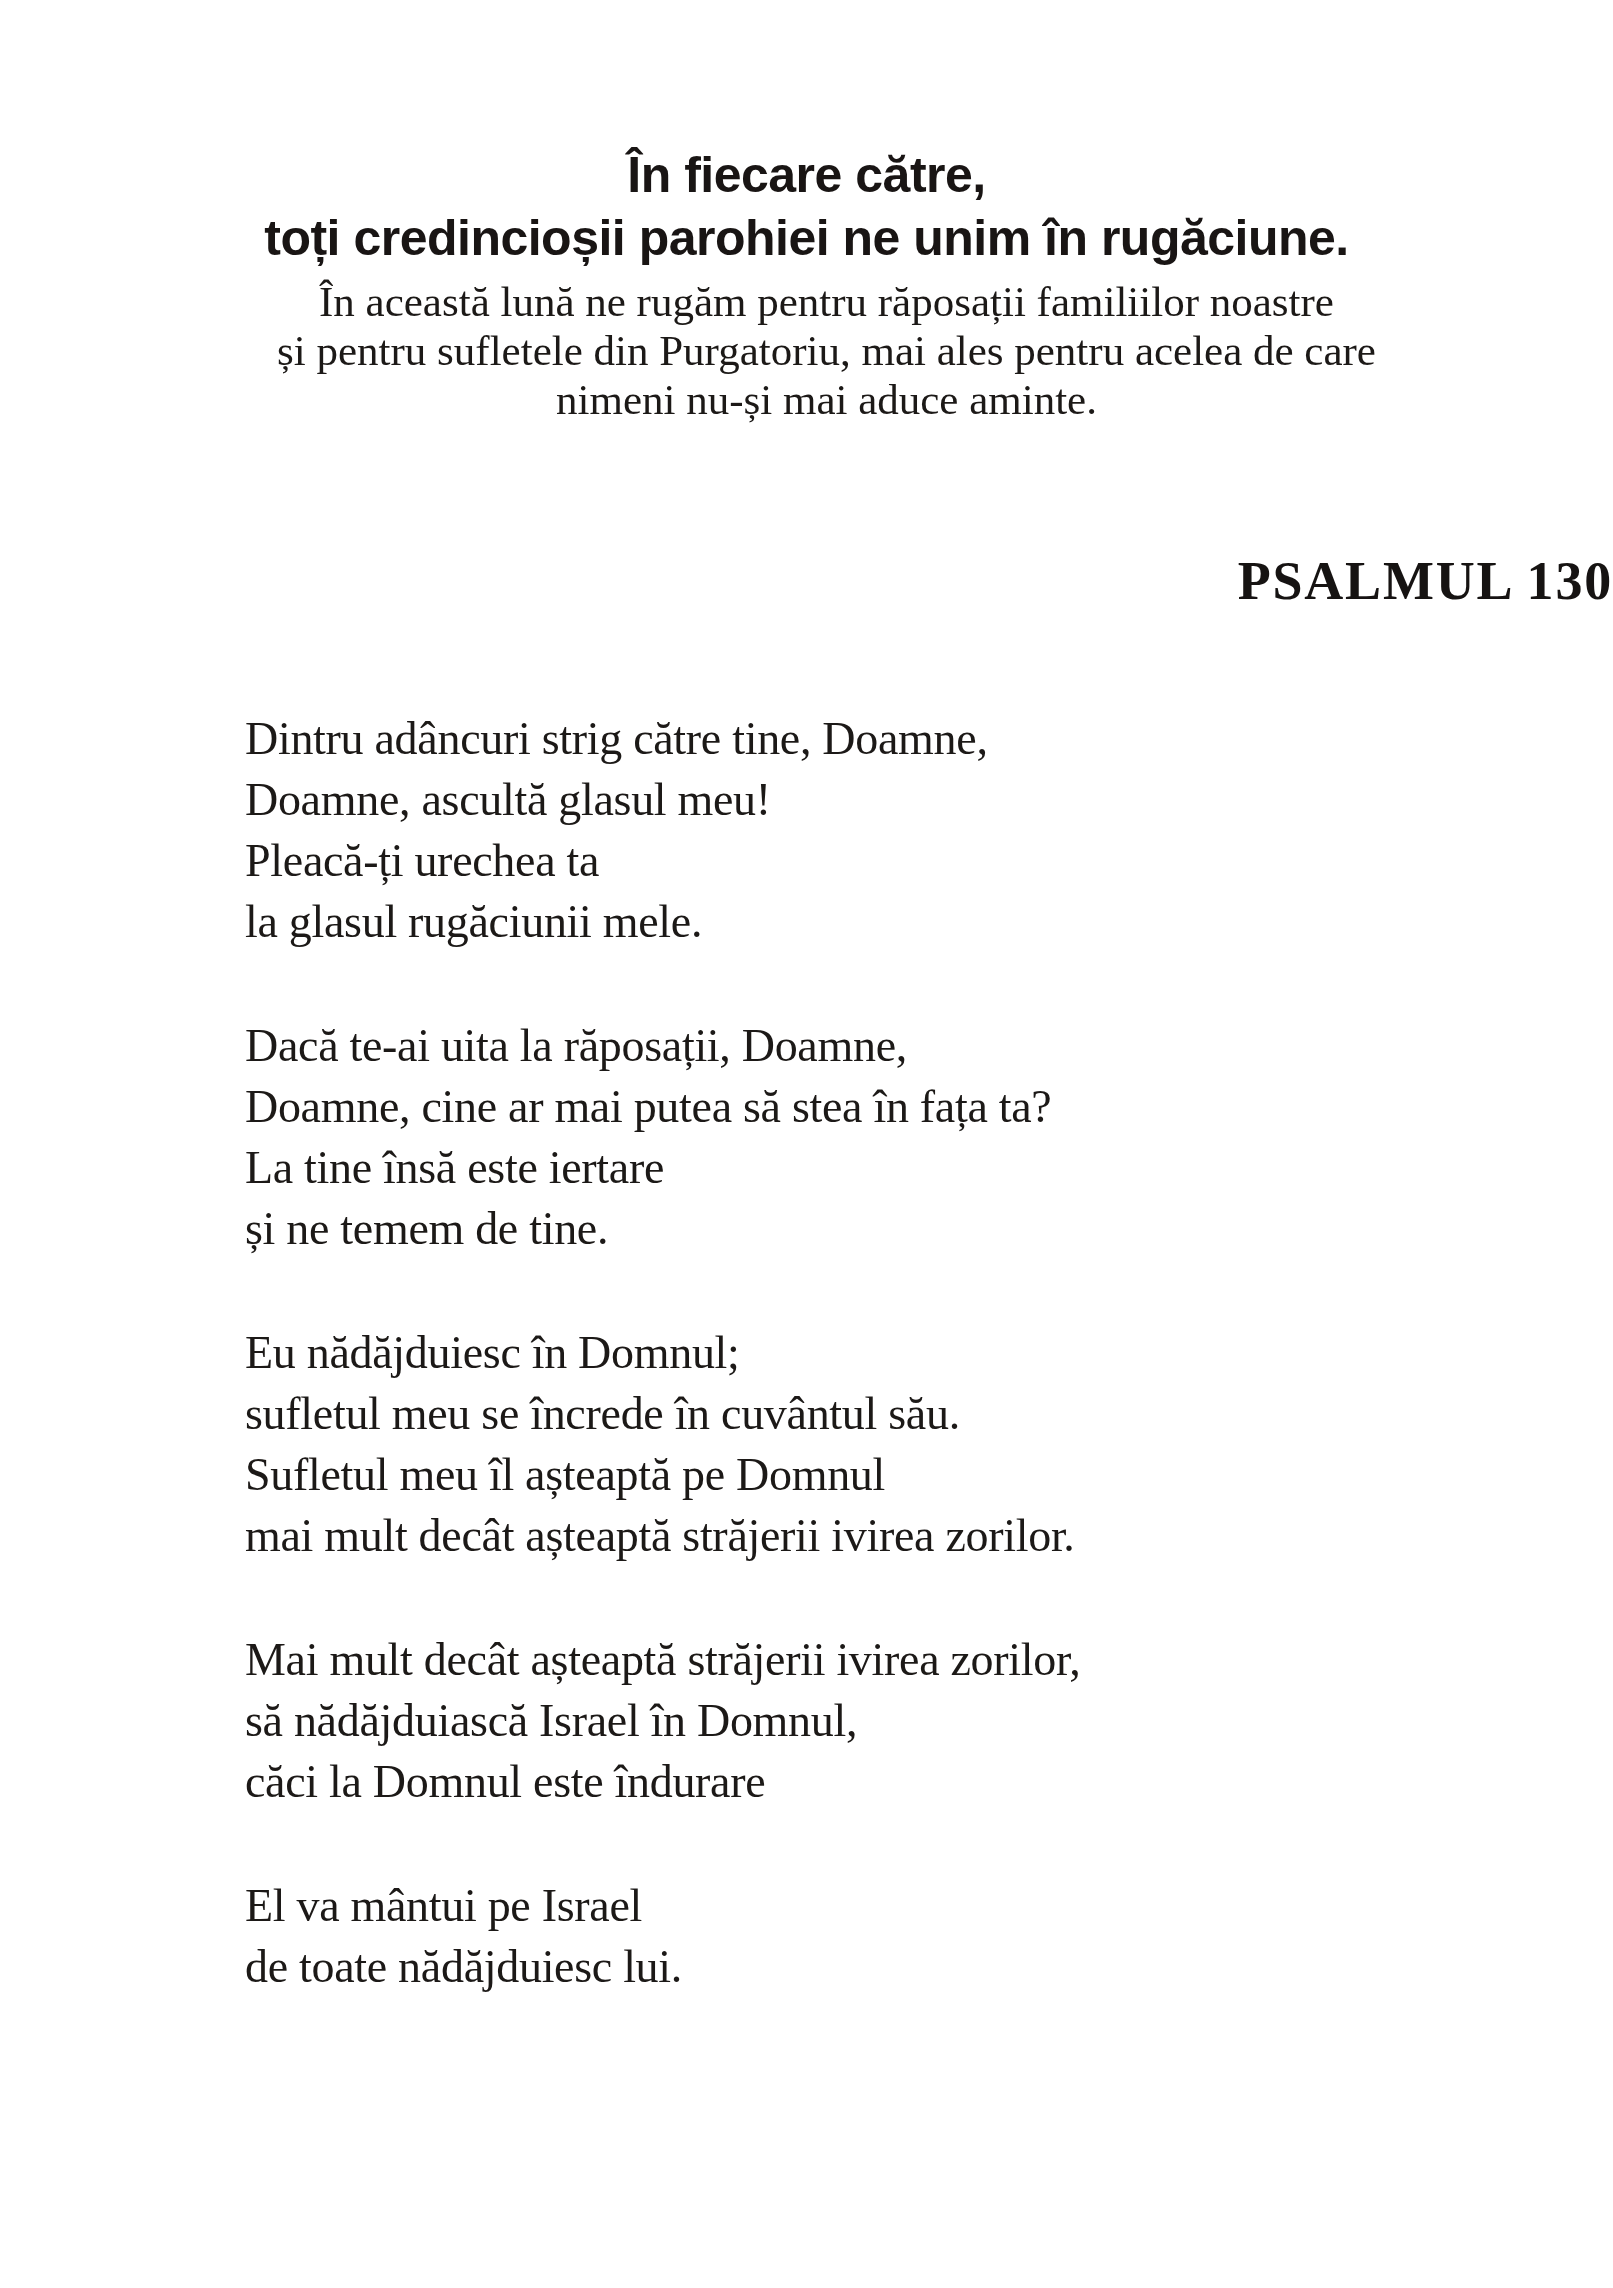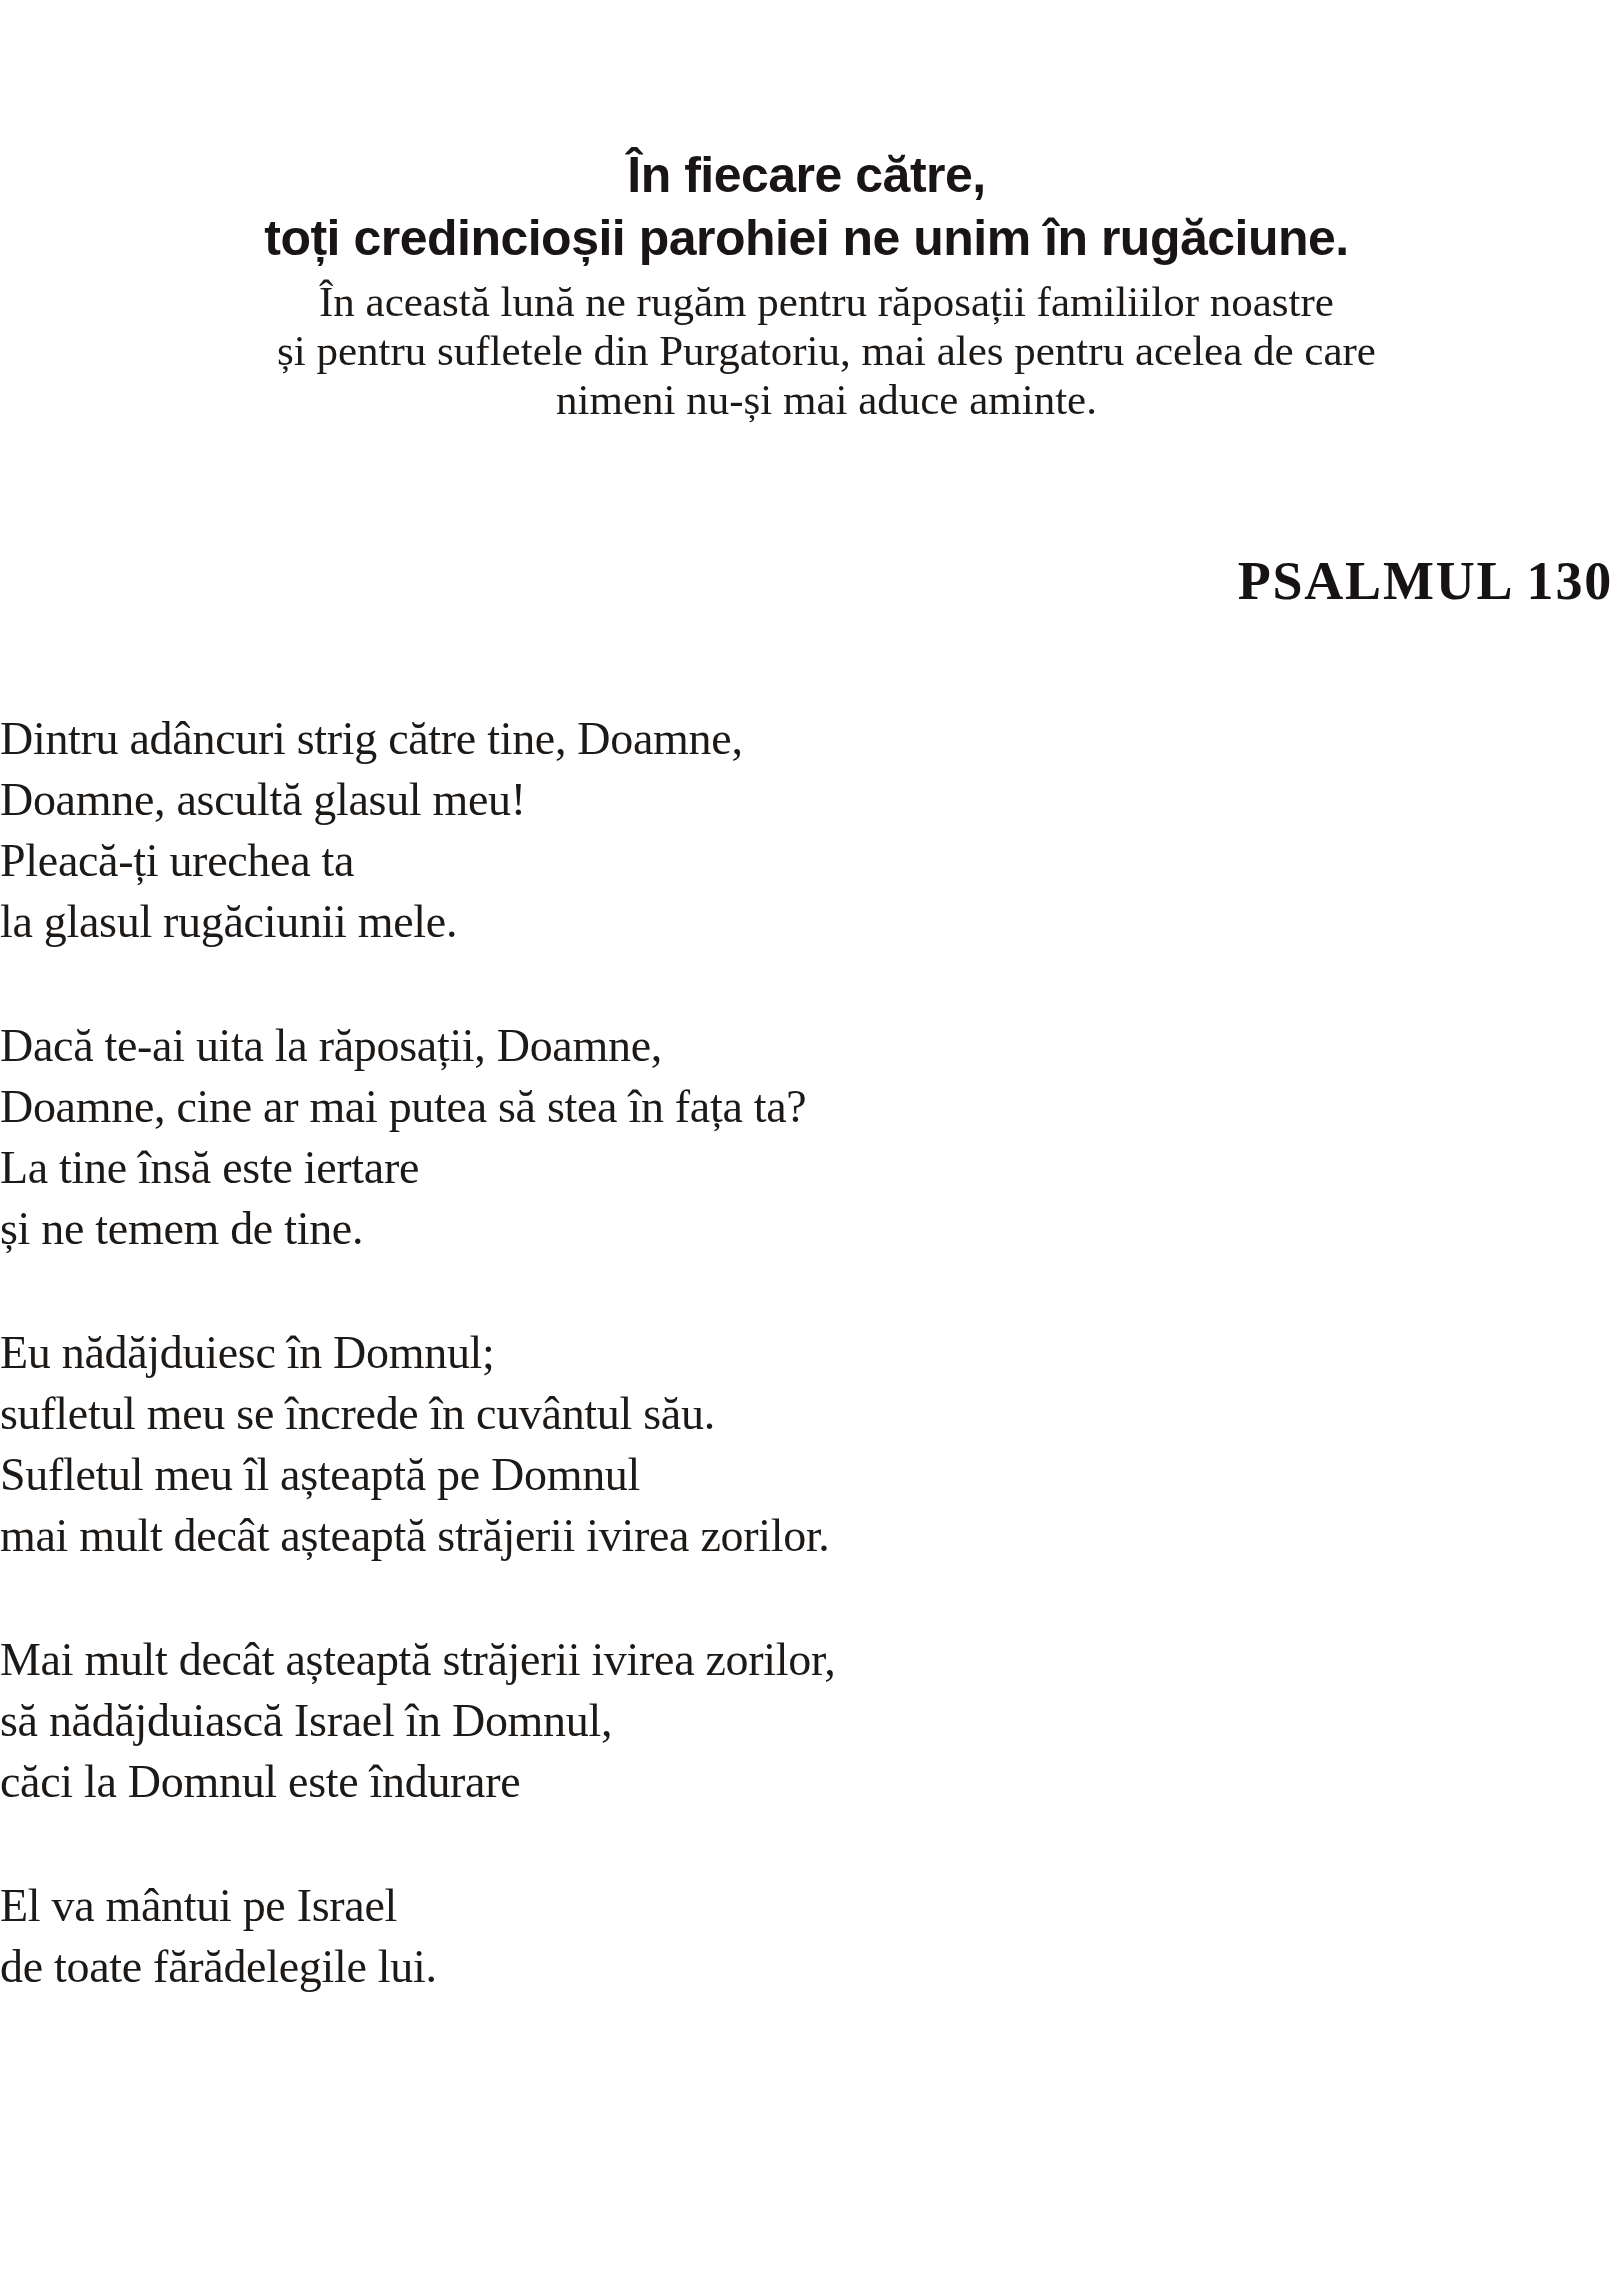--- a/index.html
+++ b/index.html
@@ -39,20 +39,21 @@
     text-align: right;
     font-family: "Liberation Serif", serif;
     font-weight: bold;
     font-size: 54px;
     line-height: 57px;
     letter-spacing: 1.8px;
     color: #161312;
   }
   .psalm-body {
     margin-top: 98px;
+    padding-left: 245px;
     padding-right: 111px;
     font-family: "Liberation Serif", serif;
     font-size: 46px;
     line-height: 61px;
     letter-spacing: -0.3px;
     color: #1c1917;
   }
   .stanza {
     margin: 0 0 63px 0;
     padding: 0;
@@ -107,19 +108,19 @@
     </p>
 
     <p class="stanza">
       <span class="line" style="display:block">Mai mult decât așteaptă străjerii ivirea zorilor,</span>
       <span class="line" style="display:block">să nădăjduiască Israel în Domnul,</span>
       <span class="line" style="display:block">căci la Domnul este îndurare</span>
     </p>
 
     <p class="stanza">
       <span class="line" style="display:block">El va mântui pe Israel</span>
-      <span class="line" style="display:block">de toate fărădelegile lui.</span>
+      <span class="line" style="display:block">de toate nădăjduiesc lui.</span>
     </p>
 
   </div>
 
 </div>
 
 
 </body></html>

